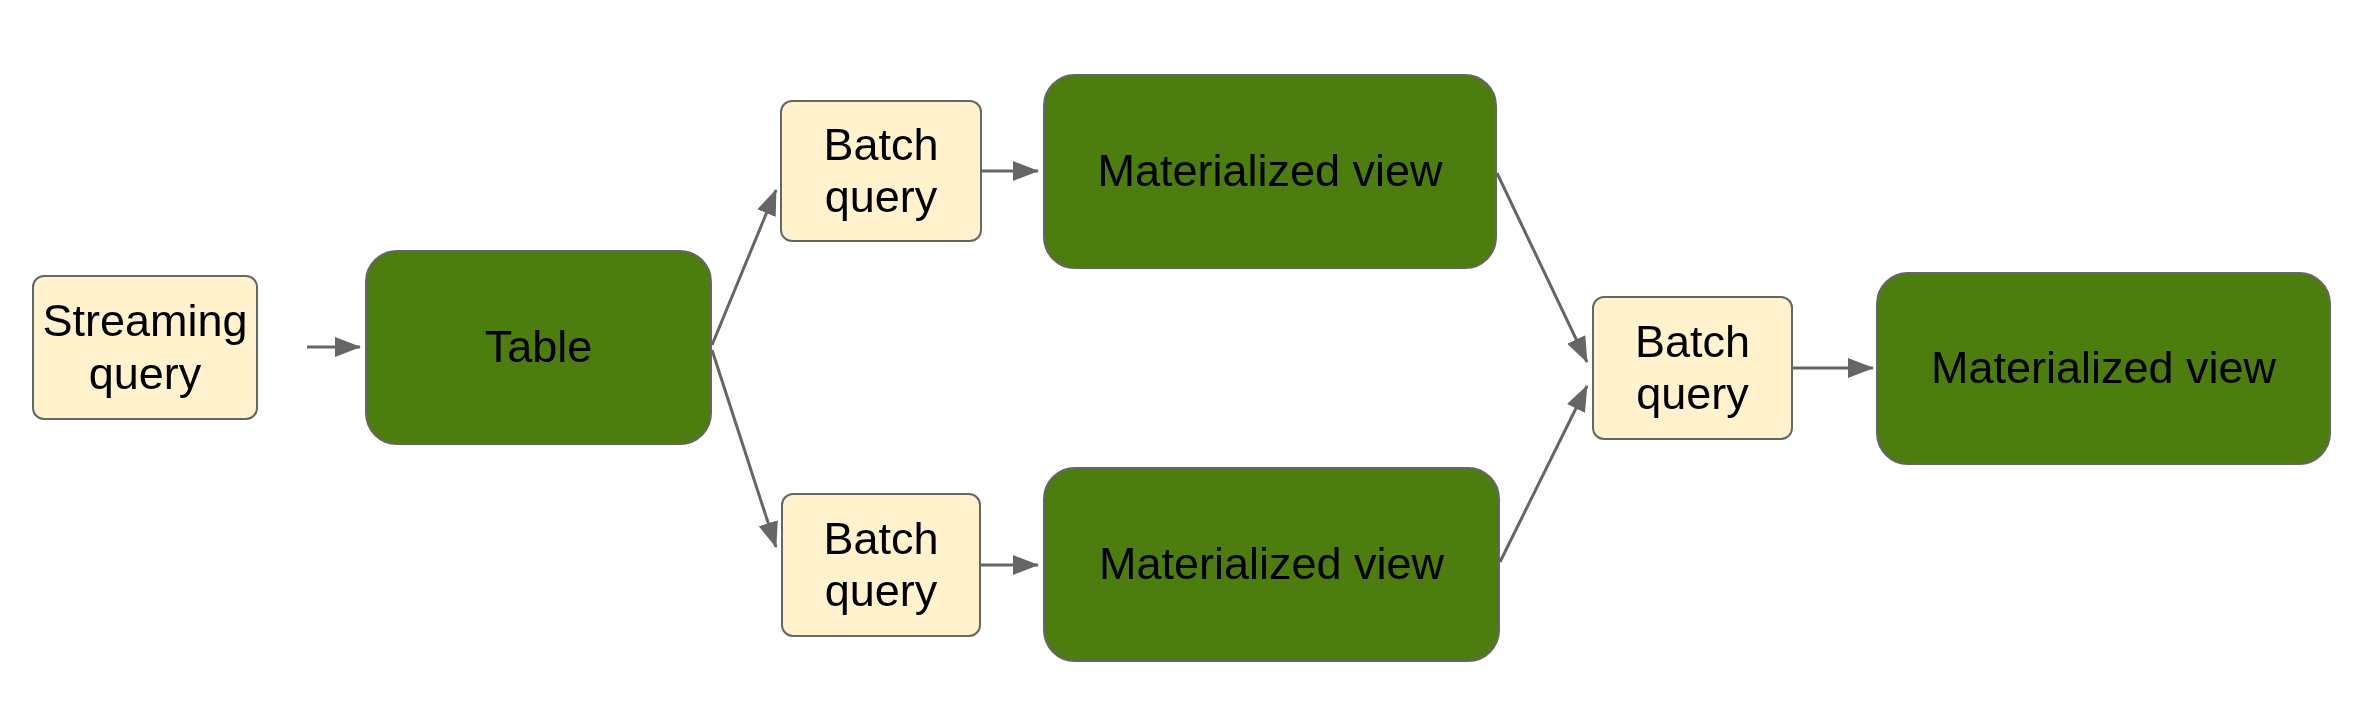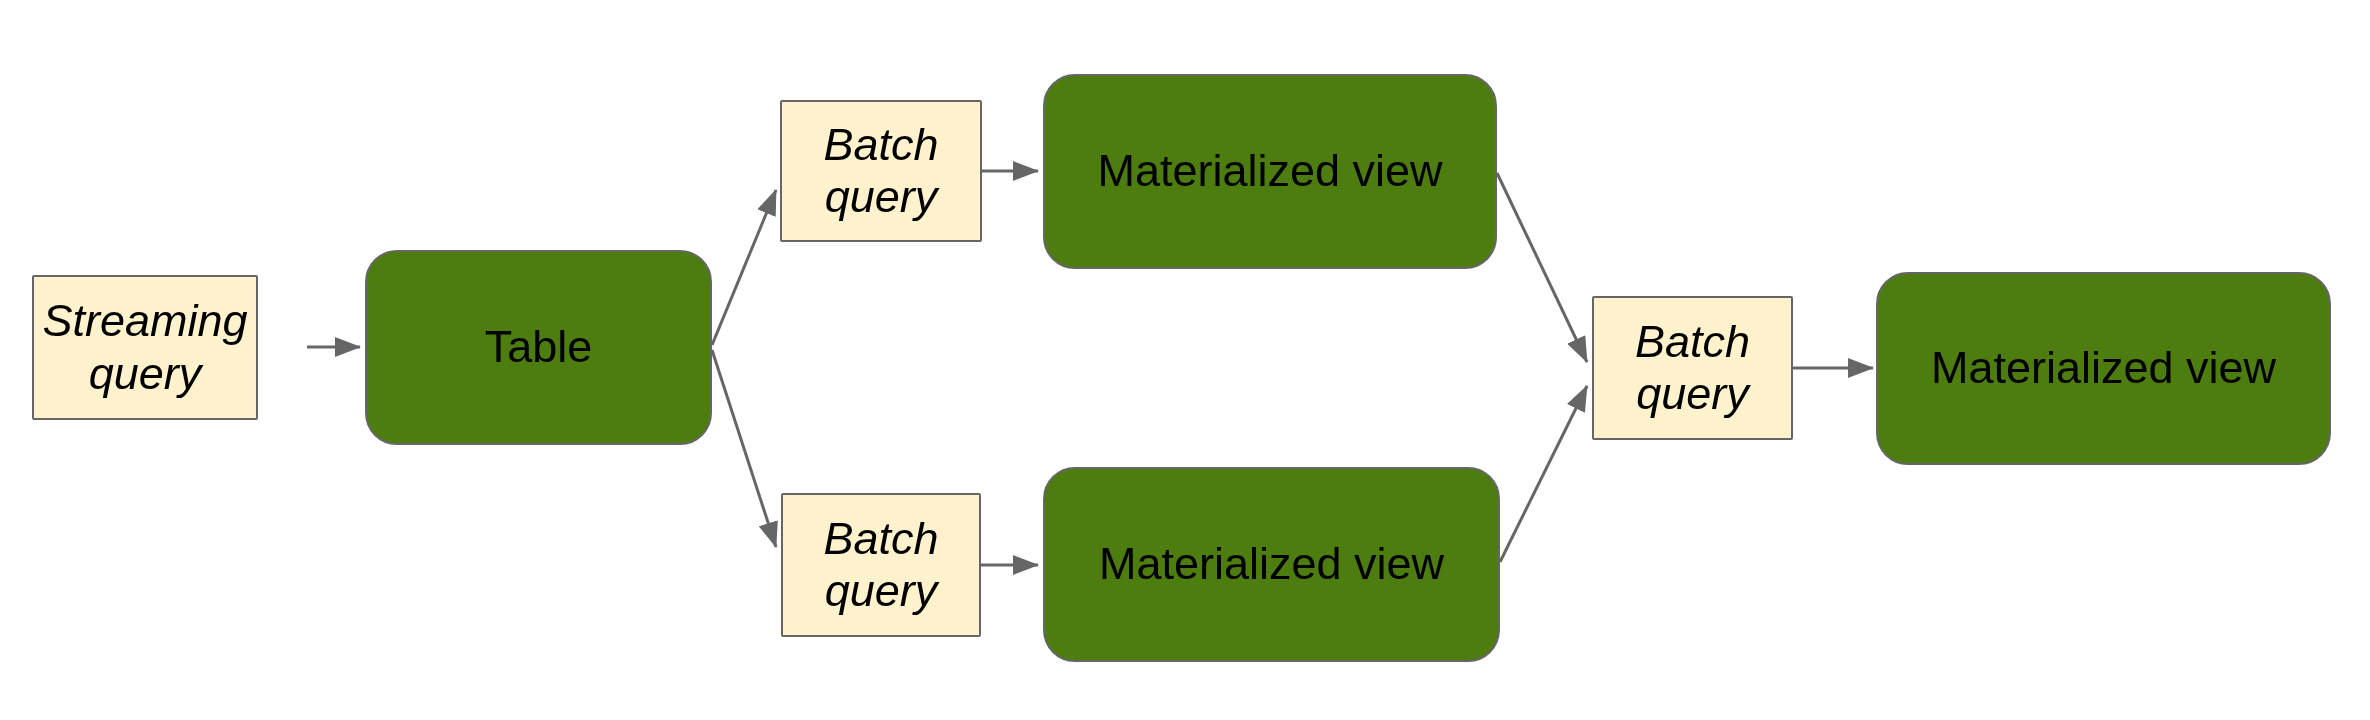--- a/index.html
+++ b/index.html
@@ -31,22 +31,21 @@
     align-items: center;
     justify-content: center;
     text-align: center;
     font-size: 45px;
     line-height: 1.16;
     color: #000000;
     padding: 0 4px;
   }
   .node-query {
     background: #fff2cc;
-    border-radius: 2px;
-    font-style: italic;
+    border-radius: 12px;
   }
   .node-table {
     background: #4d7c0f;
     border-radius: 32px;
   }
   
   #n-streaming   { left: 32px;   top: 275px; width: 226px; height: 145px; }
   #n-table       { left: 365px;  top: 250px; width: 347px; height: 195px; }
   #n-batch-top   { left: 780px;  top: 100px; width: 202px; height: 142px; }
   #n-mv-top      { left: 1043px; top: 74px;  width: 454px; height: 195px; }

